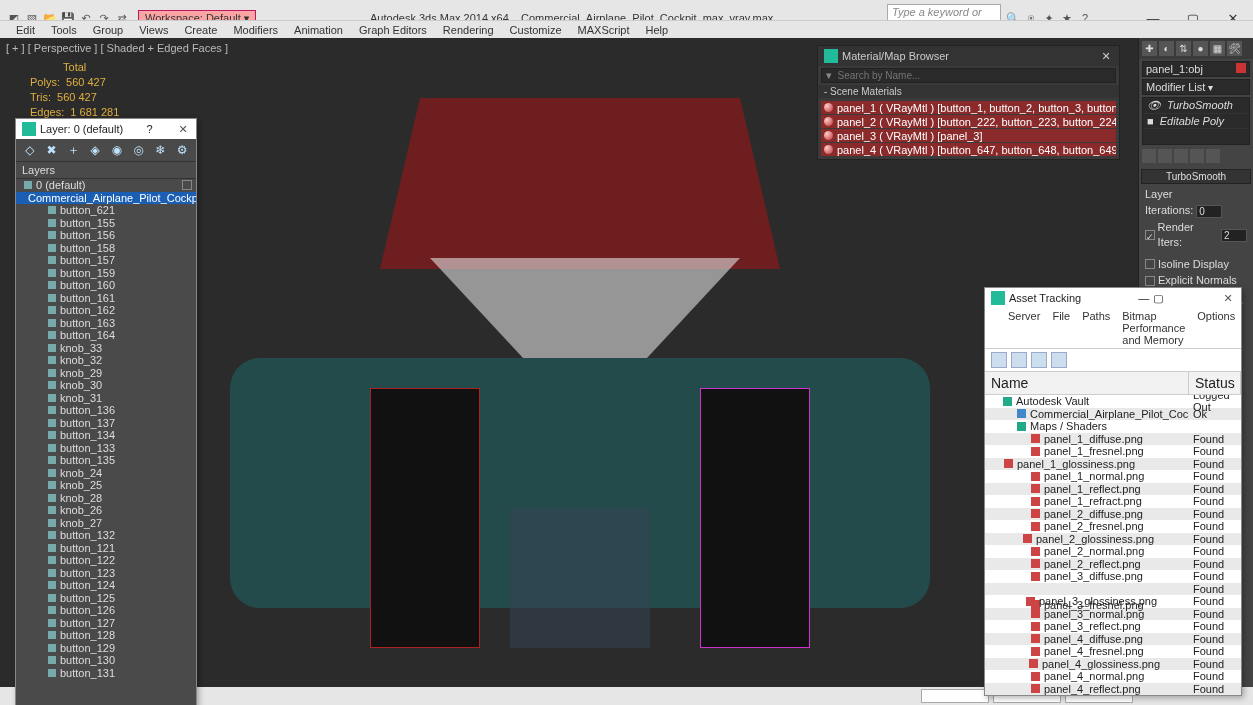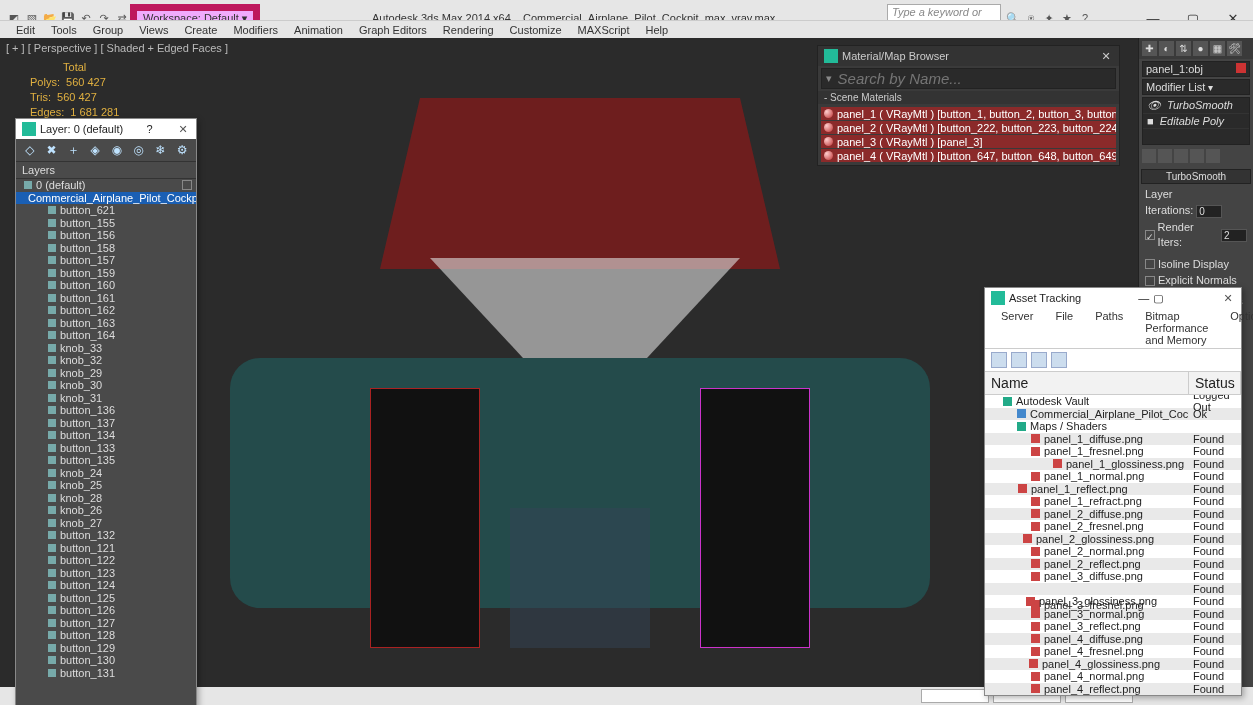--- a/index.html
+++ b/index.html
@@ -1,20 +1,20 @@
 <!DOCTYPE html>
 <html><head>
 <meta charset="utf-8">
 <style>
   * { margin: 0; padding: 0; box-sizing: border-box; font-family: "Segoe UI", Tahoma, sans-serif; font-size: 11px; user-select: none; }
   body { width: 1253px; height: 705px; overflow: hidden; background: #3a3a3a; color: #ccc; position: relative; }
   .titlebar { position: absolute; top: 0; left: 0; right: 0; height: 36px; background: #e6e6e6; color: #444; display: flex; align-items: center; }
   .tb-icons { display: flex; align-items: center; gap: 2px; padding-left: 6px; }
   .tb-icons span { width: 16px; height: 16px; display: inline-flex; align-items: center; justify-content: center; font-size: 11px; color: #555; }
-  .tb-workspace { border: 7px solid #be185d; background: #f0abfc; padding: 1px 6px; font-size: 11px; color: #333; }
+  .tb-workspace { margin-left: 8px; border: 1px solid #be185d; background: #fca5a5; padding: 1px 6px; font-size: 11px; color: #333; }
   .tb-title { flex: 1; text-align: center; font-size: 11px; color: #333; }
   .tb-search { width: 114px; border: 1px solid #aaa; background: #fff; padding: 1px 4px; font-size: 11px; color: #888; font-style: italic; margin-right: 4px; }
   .tb-right-icons { display: flex; gap: 2px; align-items: center; }
   .tb-right-icons span { width: 16px; height: 16px; display: inline-flex; align-items: center; justify-content: center; color: #555; }
   .win-btns { display: flex; margin-left: 40px; }
   .win-btns span { width: 40px; height: 28px; display: inline-flex; align-items: center; justify-content: center; font-size: 13px; color: #333; }
   .menubar { position: absolute; top: 20px; left: 0; right: 0; height: 18px; background: #e6e6e6; display: flex; align-items: center; padding-left: 8px; gap: 0; border-top: 1px solid #ccc; }
   .menubar span { padding: 2px 8px; color: #333; }
   .viewport { position: absolute; top: 38px; left: 0; right: 115px; bottom: 18px; background: #2b2b2b; }
   .vp-label { position: absolute; top: 4px; left: 6px; color: #bbb; font-size: 11px; }
@@ -57,28 +57,28 @@
   .lr .ic { width: 8px; height: 8px; background: #7aa; }
   .lr.sel { background: #1a5fb4; color: #fff; }
   .lr .chk { margin-left: auto; width: 10px; height: 10px; border: 1px solid #888; }
 
   .matbrowser { position: absolute; background: #3a3a3a; border: 1px solid #222; }
   .matbrowser .mb-title { background: #333; color: #ccc; padding: 3px 6px; display: flex; align-items: center; gap: 4px; }
   .matbrowser .mb-title .sq { width: 14px; height: 14px; background: #2b9; }
   .matbrowser .mb-title .x { margin-left: auto; width: 14px; text-align: center; }
   .mb-search { display: flex; align-items: center; background: #2a2a2a; margin: 2px 3px; border: 1px solid #222; }
   .mb-search span { padding: 0 4px; color: #888; }
-  .mb-search input { flex: 1; background: transparent; border: 0; color: #ccc; font-size: 15px; font-style: italic; padding: 1px 2px; }
+  .mb-search input { flex: 1; background: transparent; border: 0; color: #ccc; font-size: 10px; padding: 1px 2px; }
   .mb-sect { background: #333; padding: 1px 6px; font-size: 10px; color: #ccc; }
   .mb-list { padding: 2px 3px; }
   .mb-row { display: flex; align-items: center; gap: 4px; background: #8b2a2a; color: #fff; margin: 1px 0; padding: 0 3px; height: 13px; font-size: 10px; white-space: nowrap; overflow: hidden; }
   .mb-row .ball { width: 9px; height: 9px; border-radius: 50%; background: radial-gradient(circle at 30% 30%, #fcc, #b33); flex-shrink: 0; }
 
   .asset { background: #fff; color: #222; }
-  .asset .menu { display: flex; gap: 22px; padding: 2px 16px; font-size: 11px; color: #333; border-bottom: 1px solid #ccc; }
+  .asset .menu { display: flex; gap: 12px; padding: 2px 23px; font-size: 11px; color: #333; border-bottom: 1px solid #ccc; }
   .asset .tool { display: flex; gap: 4px; padding: 3px 6px; border-bottom: 1px solid #ccc; }
   .asset .tool span { width: 16px; height: 16px; background: #cde; border: 1px solid #9ac; }
   .asset .thead { display: flex; background: #f2f2f2; border-bottom: 1px solid #ccc; }
   .asset .thead div { padding: 3px 6px; border-right: 1px solid #ccc; font-size: 14px; }
   .asset .thead .c1 { flex: 1; }
   .asset .thead .c2 { width: 52px; }
   .asset .tbody { height: 300px; overflow-y: auto; overflow-x: auto; font-size: 11px; background: #fff; }
   .asset .tbody::-webkit-scrollbar { width: 14px; height: 14px; }
   .asset .tbody::-webkit-scrollbar-track { background: #eee; }
   .asset .tbody::-webkit-scrollbar-thumb { background: #bbb; }
@@ -538,35 +538,35 @@
         <div class="c2">Found</div>
       </div>
       <div class="ar">
         <div class="c1" style="padding-left: 46px;">
           <span class="ic "></span>
           <span>panel_1_fresnel.png</span>
         </div>
         <div class="c2">Found</div>
       </div>
       <div class="ar alt">
-        <div class="c1" style="padding-left: 68px;">
+        <div class="c1" style="padding-left: 19px;">
           <span class="ic "></span>
           <span>panel_1_glossiness.png</span>
         </div>
         <div class="c2">Found</div>
       </div>
       <div class="ar">
         <div class="c1" style="padding-left: 46px;">
           <span class="ic "></span>
           <span>panel_1_normal.png</span>
         </div>
         <div class="c2">Found</div>
       </div>
       <div class="ar alt">
-        <div class="c1" style="padding-left: 33px;">
+        <div class="c1" style="padding-left: 46px;">
           <span class="ic "></span>
           <span>panel_1_reflect.png</span>
         </div>
         <div class="c2">Found</div>
       </div>
       <div class="ar">
         <div class="c1" style="padding-left: 46px;">
           <span class="ic "></span>
           <span>panel_1_refract.png</span>
         </div>

